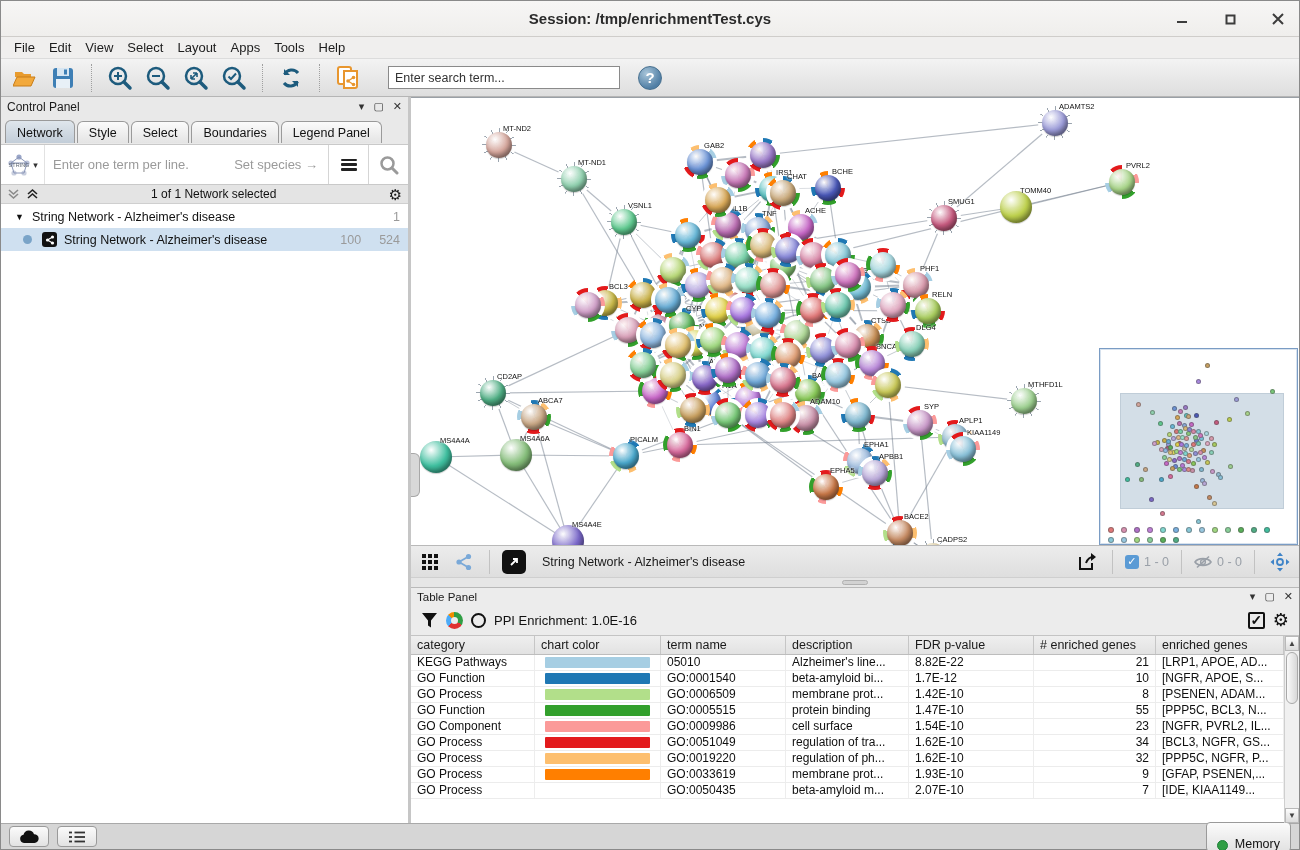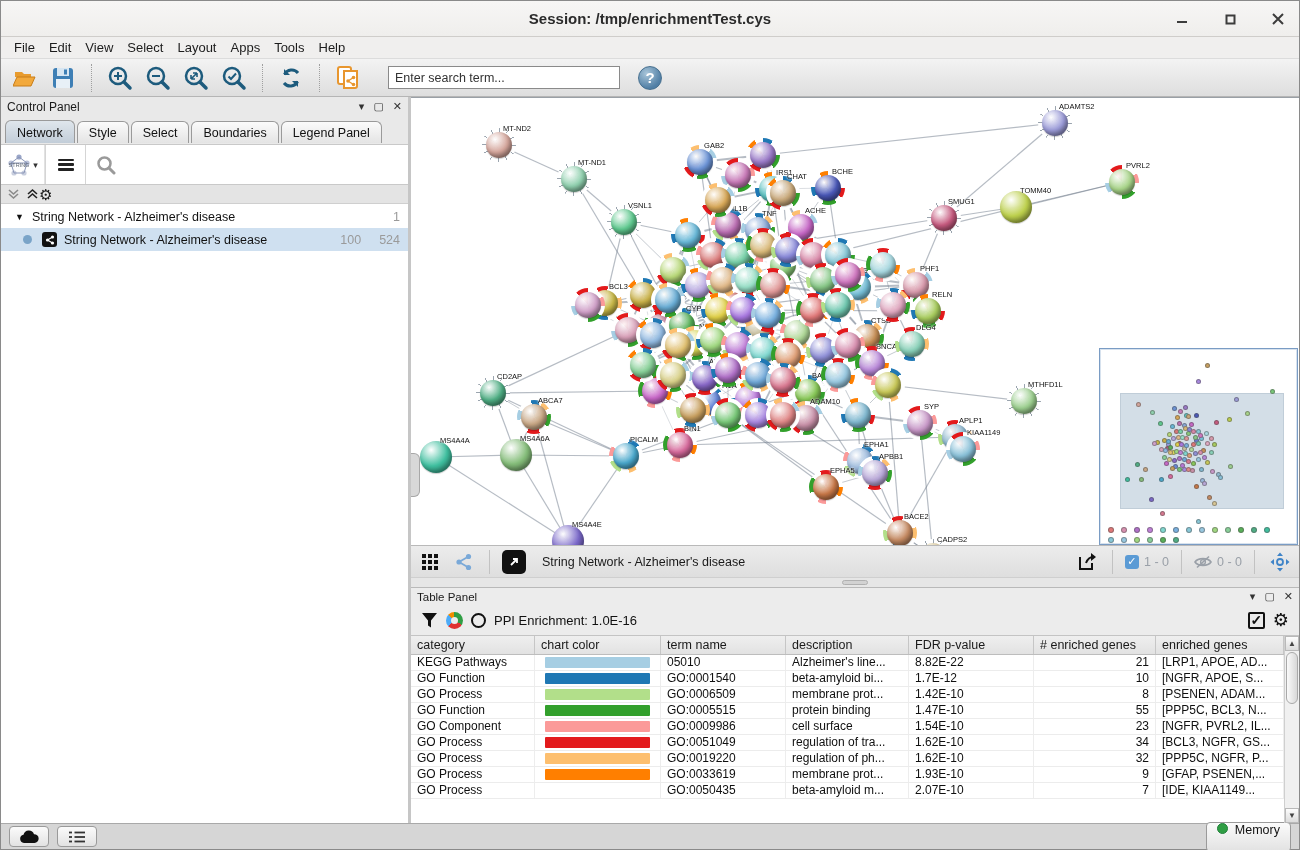--- a/index.html
+++ b/index.html
@@ -108,21 +108,21 @@
   .vthumb { position:absolute; left:1px; width:12px; height:52px; top:16px; background:linear-gradient(90deg,#fafafa,#d8d8d8); border:1px solid #a9a9a9; border-radius:6px; }
 
   .bottom-tabs { height:26px; flex:0 0 26px; background:#e9e9e9; display:flex; align-items:flex-end; gap:2px; padding:2px 4px 0; border-top:1px solid #cfcfcf; }
   .btab { font-size:12.5px; color:#111; padding:3px 12px 4px; border:1px solid #9a9a9a; border-bottom:none; border-radius:6px 6px 0 0; background:linear-gradient(#f6f6f6,#dedede); }
   .btab.active { background:linear-gradient(#ffffff,#eef2f6); border-color:#5a5a5a; padding-top:4px; font-weight:normal; position:relative; top:1px; }
 
   
   .statusbar { height:26px; flex:0 0 26px; background:#d6d6d6; border-top:1px solid #a9a9a9; display:flex; align-items:center; padding:0 8px; gap:8px; }
   .sbtn { width:40px; height:21px; border:1px solid #9a9a9a; border-radius:4px; background:linear-gradient(#fbfbfb,#e2e2e2); display:flex; align-items:center; justify-content:center; }
   .statusbar .spacer { flex:1; }
-  .membtn { height:30px; border:1px solid #9a9a9a; border-radius:4px; background:linear-gradient(#fbfbfb,#e2e2e2); display:flex; align-items:flex-start; gap:7px; padding:0 10px; font-size:12.5px; color:#111; }
+  .membtn { height:30px; border:1px solid #9a9a9a; border-radius:4px; background:linear-gradient(#fbfbfb,#e2e2e2); display:flex; align-items:flex-end; gap:7px; padding:0 10px; font-size:12.5px; color:#111; }
   .memdot { width:11px; height:11px; border-radius:50%; background:#2f9e44; border:1px solid #20803a; }
 
   
   .r0 { background:conic-gradient(from 150deg,#33a02c 0 40deg,#fff 40deg 55deg,#e31a1c 55deg 100deg,#fff 100deg 175deg,#fdbf6f 175deg 205deg,#fff 205deg 250deg,#a6cee3 250deg 285deg,#fff 285deg 360deg); }
   .r1 { background:conic-gradient(from 90deg,#e31a1c 0 35deg,#fff 35deg 60deg,#33a02c 60deg 110deg,#fff 110deg 150deg,#1f78b4 150deg 185deg,#fff 185deg 240deg,#ff7f00 240deg 270deg,#fff 270deg 360deg); }
   .r2 { background:conic-gradient(from 200deg,#b2df8a 0 50deg,#fff 50deg 70deg,#fb9a99 70deg 105deg,#fff 105deg 170deg,#1f78b4 170deg 210deg,#fff 210deg 300deg,#fdbf6f 300deg 330deg,#fff 330deg 360deg); }
   .r3 { background:conic-gradient(from 30deg,#fdbf6f 0 30deg,#fff 30deg 50deg,#33a02c 50deg 95deg,#fff 95deg 130deg,#e31a1c 130deg 175deg,#fff 175deg 230deg,#a6cee3 230deg 265deg,#fff 265deg 320deg,#1f78b4 320deg 350deg,#fff 350deg 360deg); }
   .r4 { background:conic-gradient(from 250deg,#33a02c 0 55deg,#fff 55deg 90deg,#e31a1c 90deg 130deg,#fff 130deg 200deg,#ff7f00 200deg 235deg,#fff 235deg 290deg,#fb9a99 290deg 320deg,#fff 320deg 360deg); }
   .r5 { background:conic-gradient(from 170deg,#1f78b4 0 40deg,#fff 40deg 70deg,#b2df8a 70deg 110deg,#fff 110deg 160deg,#e31a1c 160deg 200deg,#fff 200deg 260deg,#fdbf6f 260deg 300deg,#fff 300deg 360deg); }
   .r6 { background:conic-gradient(from 60deg,#fb9a99 0 35deg,#fff 35deg 70deg,#33a02c 70deg 120deg,#fff 120deg 170deg,#a6cee3 170deg 205deg,#fff 205deg 255deg,#e31a1c 255deg 300deg,#fff 300deg 360deg); }
@@ -257,20 +257,24 @@
               <circle cx="12" cy="4" r="2.6" fill="#9aa6c8"></circle>
               <circle cx="4" cy="10" r="2.6" fill="#b8c0d8"></circle>
               <circle cx="20" cy="10" r="2.6" fill="#b8c0d8"></circle>
               <circle cx="7" cy="20" r="2.6" fill="#c8cede"></circle>
               <circle cx="17" cy="20" r="2.6" fill="#c8cede"></circle>
               <path d="M12 4 L4 10 M12 4 L20 10 M4 10 L7 20 M20 10 L17 20 M7 20 L17 20 M4 10 L20 10" stroke="#8a96b8" stroke-width="1"></path>
               <text x="12" y="14" font-size="5.5" text-anchor="middle" fill="#5a636f" font-family="Liberation Sans,sans-serif">STRING</text>
             </svg>
           <span style="font-size:9px;color:#333">▾</span>
         </div>
+        <div class="string-input-wrap">
+          <input class="string-input" placeholder="Enter one term per line." style="">
+          <span class="species-hint">Set species →</span>
+        </div>
         <div class="sq-btn">
             <div class="burger">
               <i></i>
               <i></i>
               <i></i>
             </div>
           </div>
         <div class="sq-btn">
           <svg width="20" height="20" viewBox="0 0 20 20">
               <circle cx="8.5" cy="8.5" r="6" fill="none" stroke="#9a9a9a" stroke-width="2.5"></circle>
@@ -278,20 +282,21 @@
             </svg>
         </div>
       </div>
       <div class="net-selector">
         <svg width="13" height="12" viewBox="0 0 13 12">
             <path d="M2 2 l4.5 4 l4.5 -4 M2 6 l4.5 4 l4.5 -4" fill="none" stroke="#8a8a8a" stroke-width="1.6"></path>
           </svg>
         <svg width="13" height="12" viewBox="0 0 13 12" style="margin-left:6px">
             <path d="M2 10 l4.5 -4 l4.5 4 M2 6 l4.5 -4 l4.5 4" fill="none" stroke="#222" stroke-width="1.6"></path>
           </svg>
+        <span class="label">1 of 1 Network selected</span>
         <span class="gear">⚙</span>
       </div>
       <div class="tree">
         <div class="tree-row">
           <span class="twisty">▼</span>
           <span>String Network - Alzheimer's disease</span>
           <span class="grow"></span>
           <span class="num">1</span>
         </div>
         <div class="tree-row selected" style="padding-left:20px">

